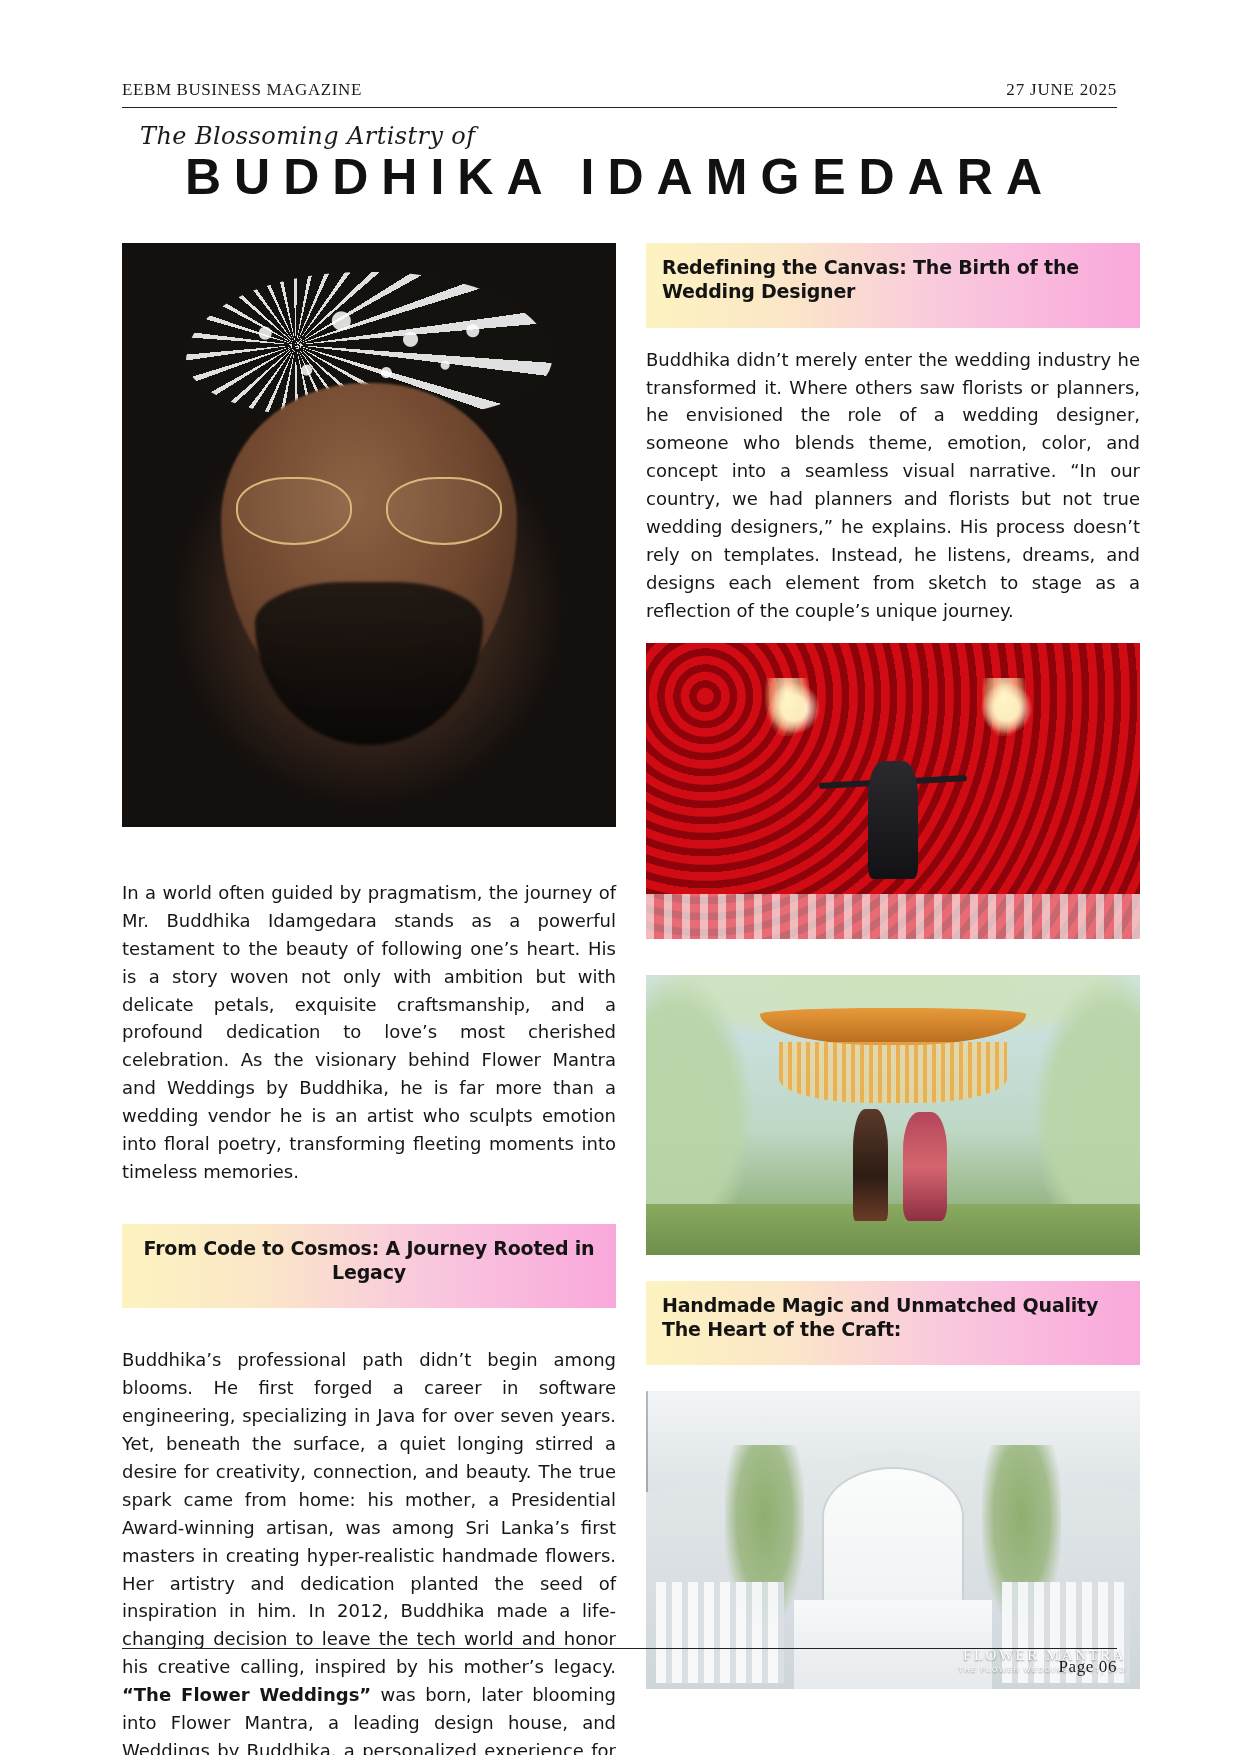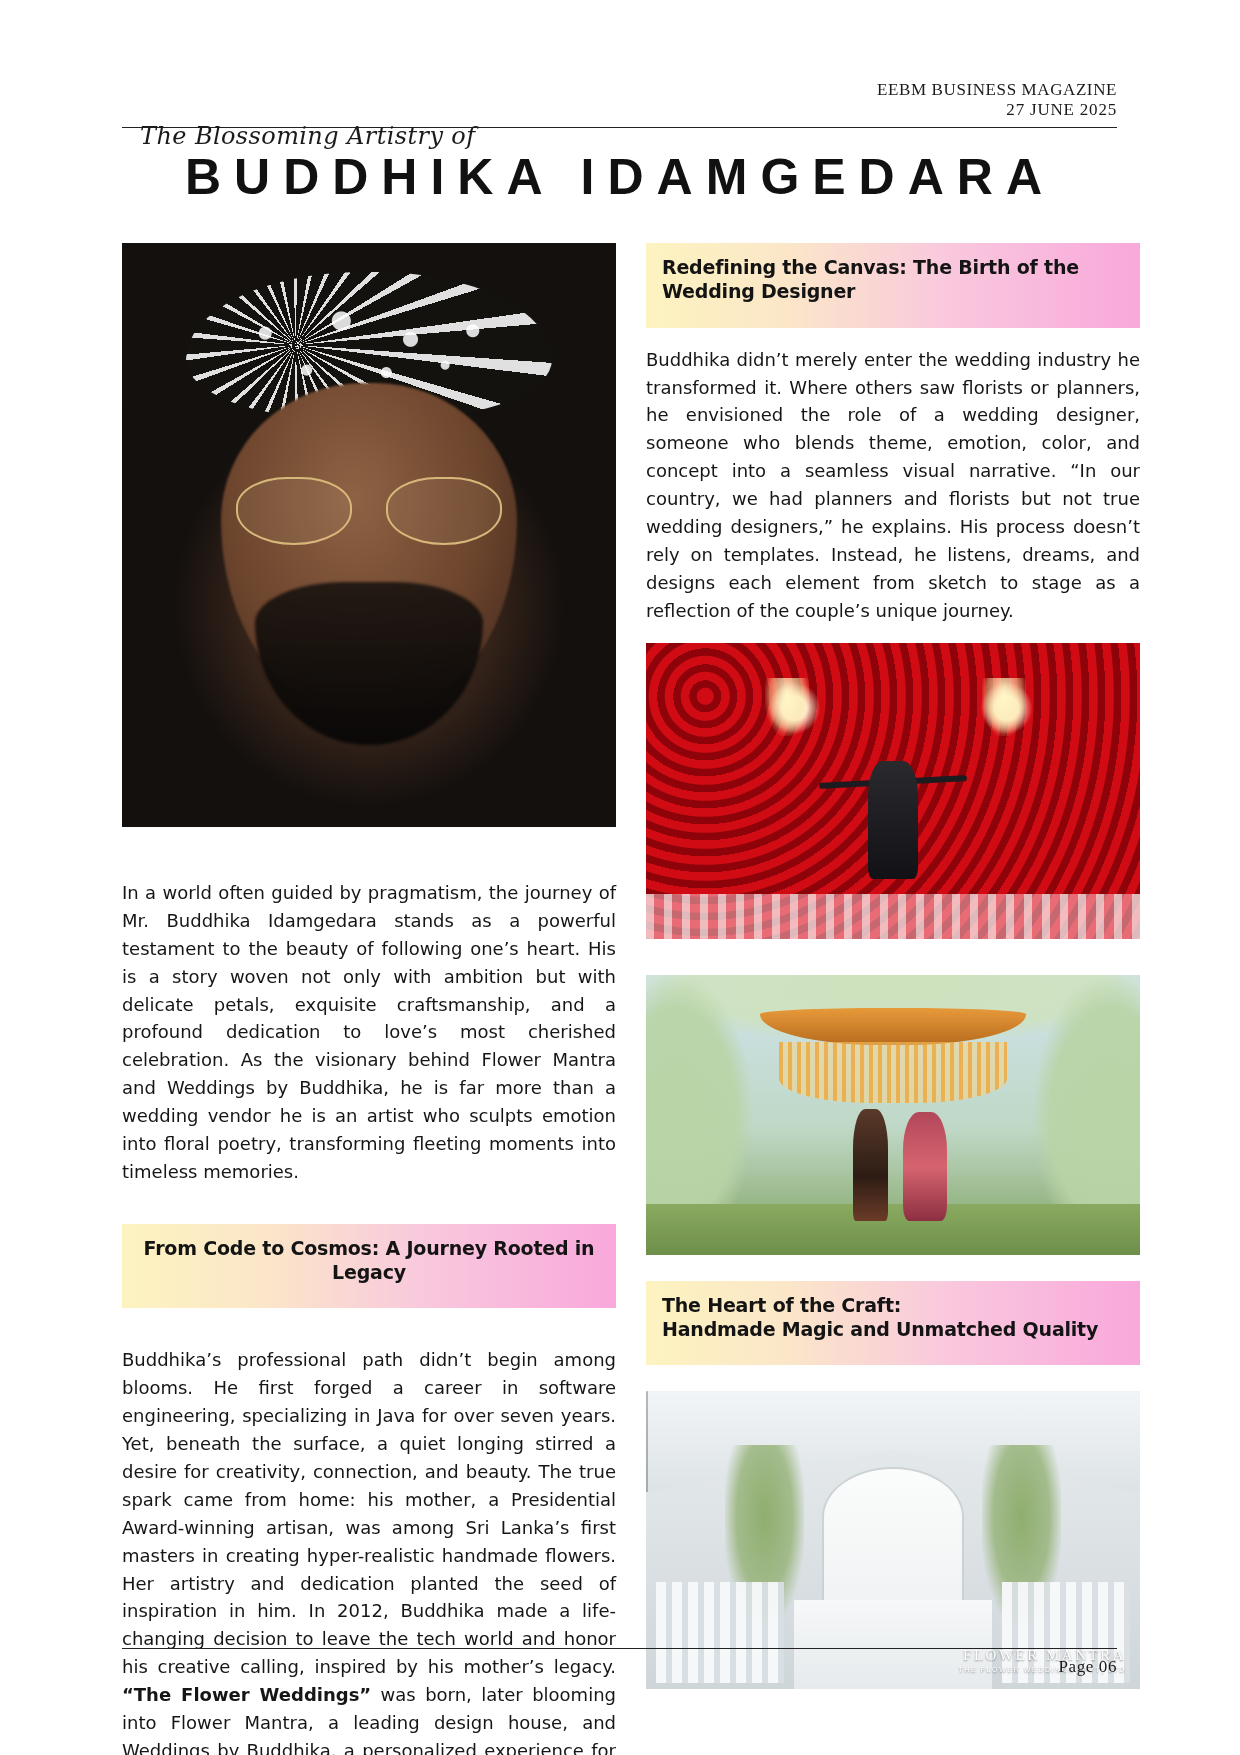--- a/index.html
+++ b/index.html
@@ -31,21 +31,20 @@
     width: 995px;
     display: flex;
     justify-content: space-between;
     align-items: flex-end;
     font-family: "Liberation Serif", serif;
     font-size: 17px;
     letter-spacing: 0.6px;
     color: #1a1a1a;
     padding-bottom: 7px;
     border-bottom: 1.6px solid #222;
-    flex-direction: column;
   }
   .masthead .right { letter-spacing: 0.8px; }
 
   .kicker {
     position: absolute;
     left: 140px;
     top: 122px;
     font-family: "DejaVu Serif", serif;
     font-style: italic;
     font-size: 24px;
@@ -424,22 +423,22 @@
       <div class="boat"></div>
       <div class="drape"></div>
       <div class="lawn"></div>
       <div class="man"></div>
       <div class="woman"></div>
     </div>
 
     <div class="gap-m"></div>
 
     <div class="banner">
+      <div class="banner-title">Handmade Magic and Unmatched Quality</div>
       <div class="banner-title">The Heart of the Craft:</div>
-      <div class="banner-title">Handmade Magic and Unmatched Quality</div>
     </div>
 
     <div class="gap-m"></div>
 
     <div class="imgbox venue">
       <div class="roof"></div>
       <div class="green-l"></div>
       <div class="green-r"></div>
       <div class="altar"></div>
       <div class="aisle"></div>

